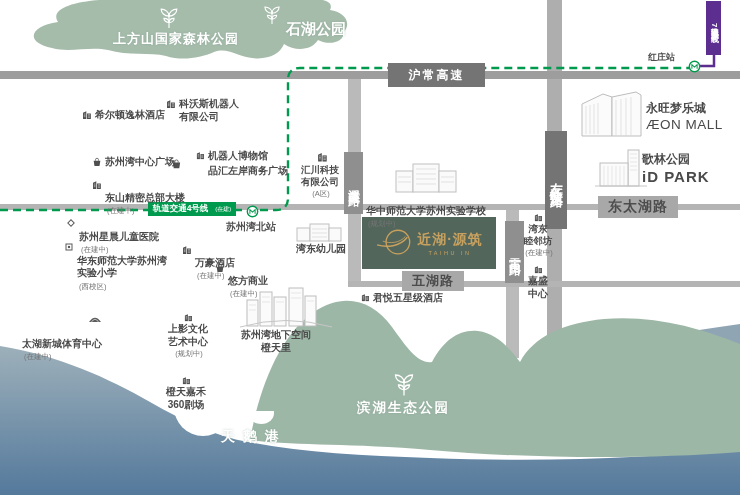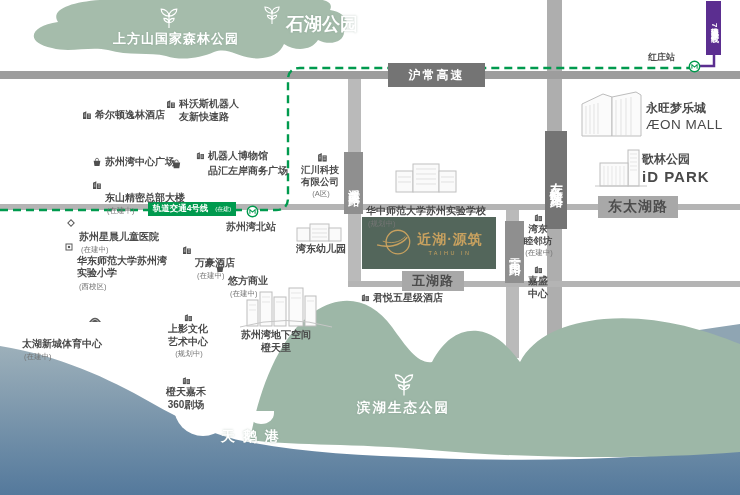--- a/index.html
+++ b/index.html
@@ -192,21 +192,21 @@
   <div class="station-label" style="left:226px;top:220px;font-size:10px;">
     <span>苏州湾北站</span>
   </div>
   <div class="station-label" style="left:648px;top:51px;font-size:9px;">
     <span>红庄站</span>
   </div>
 
   <div class="park-label" style="left:113px;top:30px;font-size:13px;letter-spacing:1px;">
     <span>上方山国家森林公园</span>
   </div>
-  <div class="park-label" style="left:286px;top:12px;font-size:18px;">
+  <div class="park-label" style="left:286px;top:20px;font-size:15px;">
     <span>石湖公园</span>
   </div>
   <div class="park-label" style="left:357px;top:399px;font-size:13.5px;letter-spacing:2px;">
     <span>滨湖生态公园</span>
   </div>
   <div class="park-label" style="left:221px;top:428px;font-size:14px;letter-spacing:2px;">
     <span>天 鹅 港</span>
   </div>
 
   <div class="logo-block">
@@ -219,21 +219,21 @@
       <span class="logo-name">近湖·源筑</span>
       <span class="logo-latin">TAIHU IN</span>
     </div>
   </div>
 
   <div class="lm" style="left:166px;top:98px;">
     <svg class="ic" width="10" height="11" viewBox="0 0 12 12" color="#4f4f4f">
         <use href="#sym-bld"></use>
       </svg>
     <span class="txt">科沃斯机器人
-友新快速路</span>
+有限公司</span>
   </div>
 
   <div class="lm" style="left:82px;top:109px;">
     <svg class="ic" width="10" height="11" viewBox="0 0 12 12" color="#4f4f4f">
         <use href="#sym-bld"></use>
       </svg>
     <span class="txt">希尔顿逸林酒店</span>
   </div>
 
   <div class="lm" style="left:92px;top:156px;">

